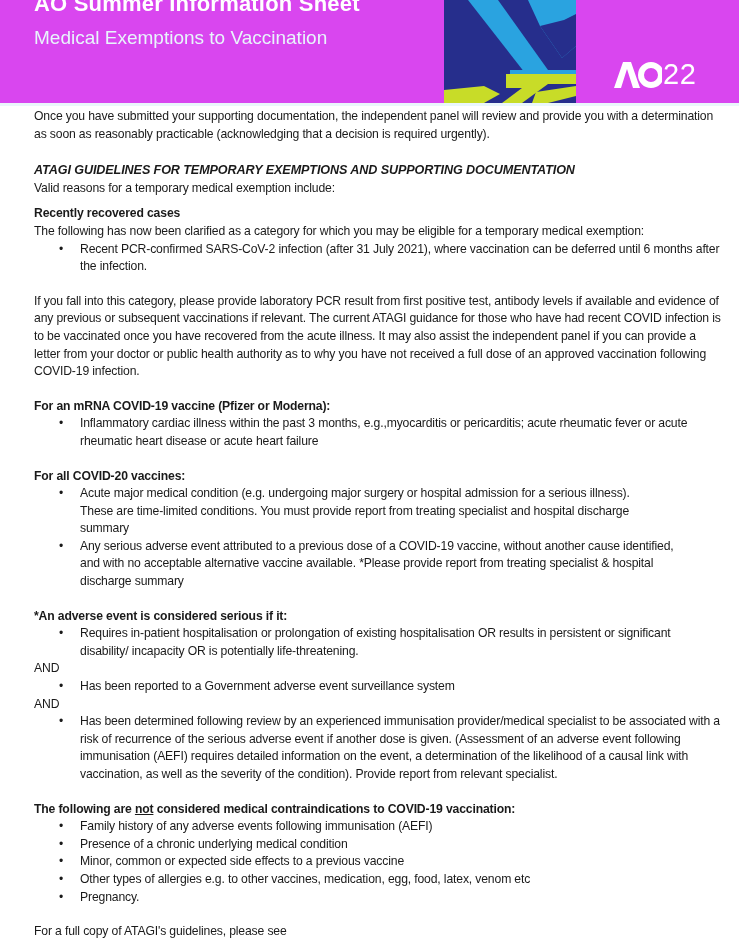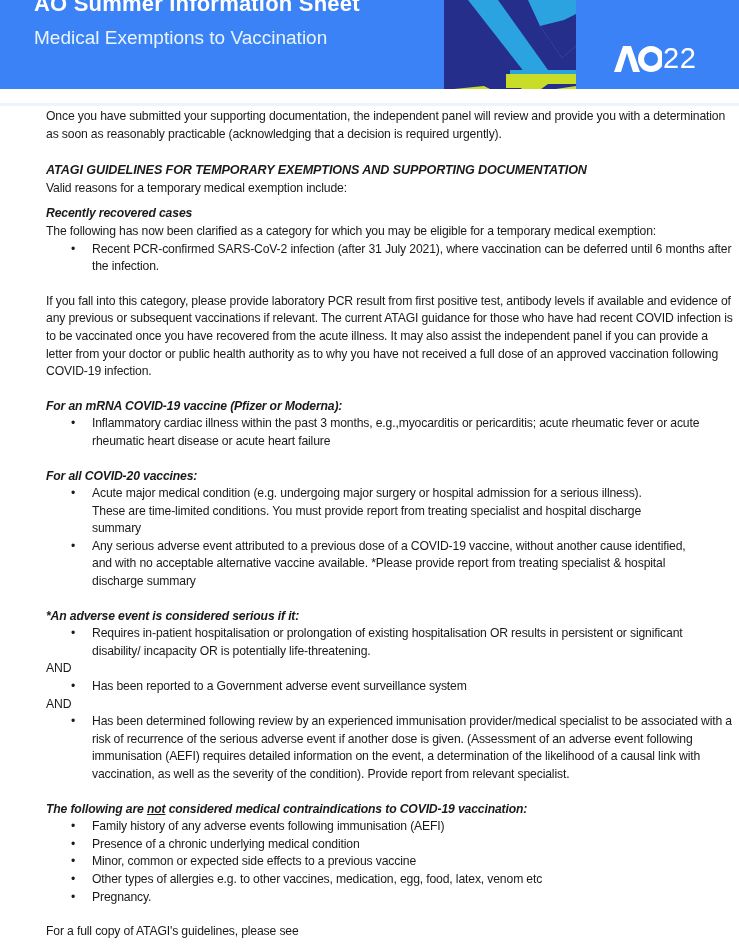--- a/index.html
+++ b/index.html
@@ -9,22 +9,22 @@
       overflow: hidden;
       background: #ffffff;
       font-family: "Liberation Sans", sans-serif;
       color: #1a1a1a;
       position: relative;
     }
     .header {
       position: absolute;
       left: 0; top: 0;
       width: 739px;
-      height: 89px;
-      background: #3b82f6;
+      height: 103px;
+      background: #d946ef;
       overflow: hidden;
     }
     .header-title {
       position: absolute;
       left: 34px;
       top: -9px;
       font-size: 22px;
       font-weight: bold;
       color: #ffffff;
       white-space: nowrap;
@@ -41,21 +41,21 @@
     .header-graphic {
       position: absolute;
       left: 444px;
       top: 0;
       width: 132px;
       height: 103px;
     }
     .logo {
       position: absolute;
       left: 612px;
-      top: 38px;
+      top: 54px;
       height: 40px;
       display: flex;
       align-items: center;
       color: #ffffff;
       text-align: center;
     }
     .logo-mark { width: 50px; height: 28px; }
     .logo-year {
       font-size: 29px;
       font-weight: normal;
@@ -70,33 +70,32 @@
       background: #eaf6fb;
     }
     .content {
       position: absolute;
       left: 34px;
       top: 108px;
       width: 690px;
       font-size: 12.2px;
       line-height: 17.6px;
       letter-spacing: -0.15px;
-      margin-left: 12px;
     }
     .content p { margin: 0; }
     .gap-s { height: 8px; }
     .gap-m { height: 17px; }
     .gap-l { height: 19px; }
     .heading-caps {
       font-weight: bold;
       font-size: 12.6px;
       letter-spacing: -0.1px;
       font-style: italic;
     }
-    .subhead { font-weight: bold; font-style: italic; }
+    .subhead { font-weight: bold; }
     ul.bullets {
       list-style: none;
       margin: 0;
       padding: 0;
     }
     ul.bullets li {
       position: relative;
       padding-left: 46px;
     }
     ul.bullets li .dot {

